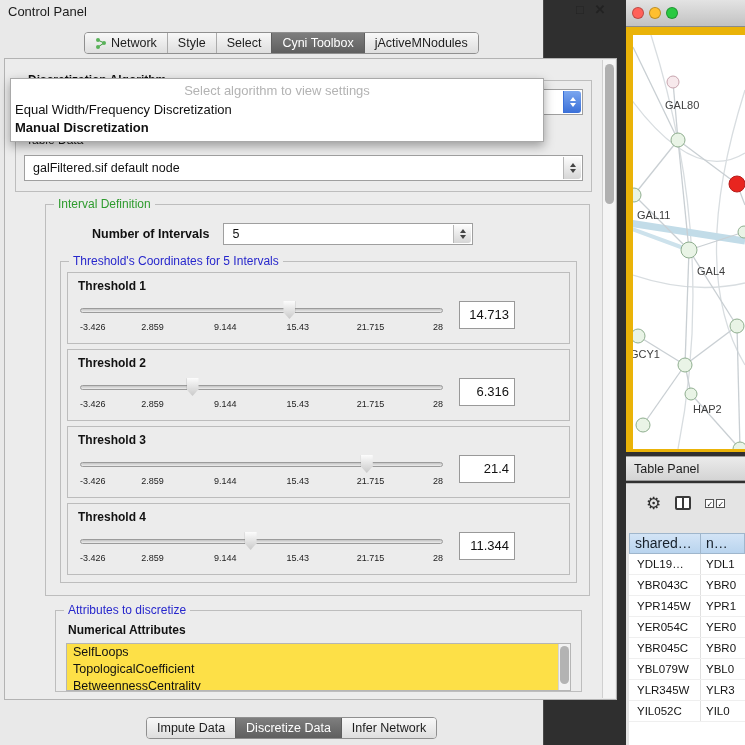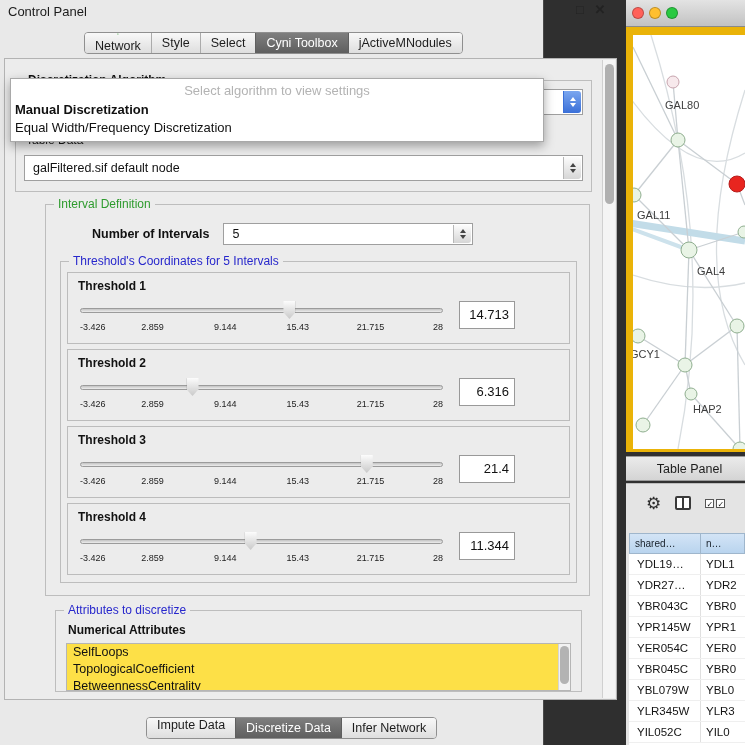--- a/index.html
+++ b/index.html
@@ -10,21 +10,21 @@
   #control-panel { position:absolute; left:0; top:0; width:544px; height:745px; background:#e9e9e9; border-right:1px solid #4a4a4a; }
   .cp-titlebar { position:relative; height:22px; }
   .cp-title { position:absolute; left:8px; top:4px; font-size:13px; color:#1b1b1b; }
   .cp-btn { position:absolute; top:2px; width:16px; height:16px; font-size:13px; line-height:16px; text-align:center; color:#222; cursor:default; }
   .cp-float { left:572px; }
   .cp-close { left:592px; font-weight:bold; }
 
   
   .seg { display:flex; border:1px solid #8f8f8f; border-radius:4px; overflow:hidden; background:#e9e9e9; height:22px; }
   .seg .tab { display:flex; align-items:center; gap:4px; padding:0 10px; font-size:12.5px; background:linear-gradient(#f8f8f8,#dedede); border-left:1px solid #ababab; white-space:nowrap; color:#1d1d1d; }
-  .seg .tab:first-child { border-left:none;flex-direction:column; }
+  .seg .tab:first-child { border-left:none; }
   .seg .tab.sel { background:linear-gradient(#7e7e7e,#5f5f5f); color:#fff; border-left-color:#5f5f5f; }
   .seg .tab.sel + .tab { border-left-color:#5f5f5f; }
   #top-tabs { position:absolute; left:84px; top:32px; }
   #bottom-tabs { position:absolute; left:146px; top:703px;margin-top:14px; }
 
   .net-tab-icon { width:12px; height:12px; display:inline-block; }
 
   
   #cp-content { position:absolute; left:4px; top:58px; width:613px; height:642px; border:1px solid #b3b3b3; background:#ececec; overflow:hidden; }
 
@@ -92,33 +92,33 @@
   #net-frame { position:absolute; left:0; right:0; top:27px; bottom:0; background:#eab308; padding:8px 0 9px 7px; }
   #net-canvas { display:block; background:#fff; width:112px; height:414px; }
   .edge { stroke:#c9cfd3; stroke-width:1.3; fill:none; }
   .edge.pale { stroke:#d8dde0; }
   .edge.thick { stroke:#c2dce8; stroke-width:7; }
   .edge.thick2 { stroke:#cde2ec; stroke-width:4; }
   .node { fill:#e9f4e6; stroke:#8fae8f; stroke-width:1; }
   .node.pink { fill:#f7e9ec; stroke:#c7a4ae; }
   .node-label { font-size:11px; fill:#3d3d3d; font-family:"Liberation Sans",sans-serif; }
 
-  #table-panel-header { position:absolute; left:0; right:0; top:456px; height:25px; background:linear-gradient(#ebebeb,#d4d4d4); border-top:1px solid #9a9a9a; border-bottom:1px solid #9a9a9a; font-size:12.5px; line-height:24px; padding-left:8px; color:#1c1c1c;text-align:center; }
+  #table-panel-header { position:absolute; left:0; right:0; top:456px; height:25px; background:linear-gradient(#ebebeb,#d4d4d4); border-top:1px solid #9a9a9a; border-bottom:1px solid #9a9a9a; font-size:12.5px; line-height:24px; padding-left:8px; color:#1c1c1c; }
   #table-panel { position:absolute; left:0; right:0; top:483px; bottom:0; background:#e4e4e4; border-top:1px solid #bdbdbd; }
   #tp-toolbar { display:flex; align-items:center; gap:14px; height:38px; padding-left:20px; }
   #gear-btn { font-size:17px; color:#2e2e2e; line-height:1; }
   .cols-icon { width:16px; height:14px; border:2px solid #3a3a3a; background:#fff; position:relative; border-radius:2px; }
   .cols-icon::after { content:""; position:absolute; left:50%; top:0; bottom:0; width:2px; margin-left:-1px; background:#3a3a3a; }
   .checks-icon { display:flex; gap:2px; }
   .cb { width:9px; height:9px; border:1px solid #555; background:#fff; font-size:8px; line-height:9px; text-align:center; color:#222; }
   .cb::after { content:"✓"; }
 
   #tp-table { position:absolute; left:3px; right:0; top:49px; bottom:0; background:#fff; overflow:hidden; }
   .tp-header { display:flex; height:21px; }
-  .tp-hcell { background:linear-gradient(#d3e4f6,#b9d4ee); border:1px solid #9fb6cc; border-left:none; font-size:10px; line-height:19px; padding-left:5px; color:#17202a; overflow:hidden; white-space:nowrap; }
+  .tp-hcell { background:linear-gradient(#d3e4f6,#b9d4ee); border:1px solid #9fb6cc; border-left:none; font-size:14px; line-height:19px; padding-left:5px; color:#17202a; overflow:hidden; white-space:nowrap; }
   .tp-hcell:first-child { border-left:1px solid #9fb6cc; }
   .c1 { width:72px; flex:none; }
   .c2 { flex:1; }
   .tp-row { display:flex; height:21px; border-bottom:1px solid #efefef; }
   .tp-cell { font-size:11.5px; line-height:20px; padding-left:5px; overflow:hidden; white-space:nowrap; color:#141414; }
   .tp-cell.c1 { border-right:1px solid #e0e0e0;padding-left:8px; }
 </style>
 </head>
 <body>
 
@@ -284,22 +284,22 @@
       </div>
     </div>
 
     <div id="cp-scrollbar">
         <div id="cp-scroll-thumb"></div>
       </div>
   </div>
 
   <div id="algo-popup">
     <div class="popup-placeholder">Select algorithm to view settings</div>
+    <div class="popup-item">Equal Width/Frequency Discretization</div>
     <div class="popup-item bold">Manual Discretization</div>
-    <div class="popup-item">Equal Width/Frequency Discretization</div>
   </div>
 
   <div id="bottom-tabs" class="seg">
     <div class="tab">
         <span>Impute Data</span>
       </div>
     <div class="tab sel">
         <span>Discretize Data</span>
       </div>
     <div class="tab">
@@ -377,24 +377,20 @@
     <div id="tp-table">
       <div class="tp-header">
         <div class="tp-hcell c1">shared…</div>
         <div class="tp-hcell c2">n…</div>
       </div>
       <div class="tp-row">
           <div class="tp-cell c1">YDL19…</div>
           <div class="tp-cell c2">YDL1</div>
         </div>
       <div class="tp-row">
-          <div class="tp-cell c1">YDR27…</div>
-          <div class="tp-cell c2">YDR2</div>
-        </div>
-      <div class="tp-row">
           <div class="tp-cell c1">YBR043C</div>
           <div class="tp-cell c2">YBR0</div>
         </div>
       <div class="tp-row">
           <div class="tp-cell c1">YPR145W</div>
           <div class="tp-cell c2">YPR1</div>
         </div>
       <div class="tp-row">
           <div class="tp-cell c1">YER054C</div>
           <div class="tp-cell c2">YER0</div>

